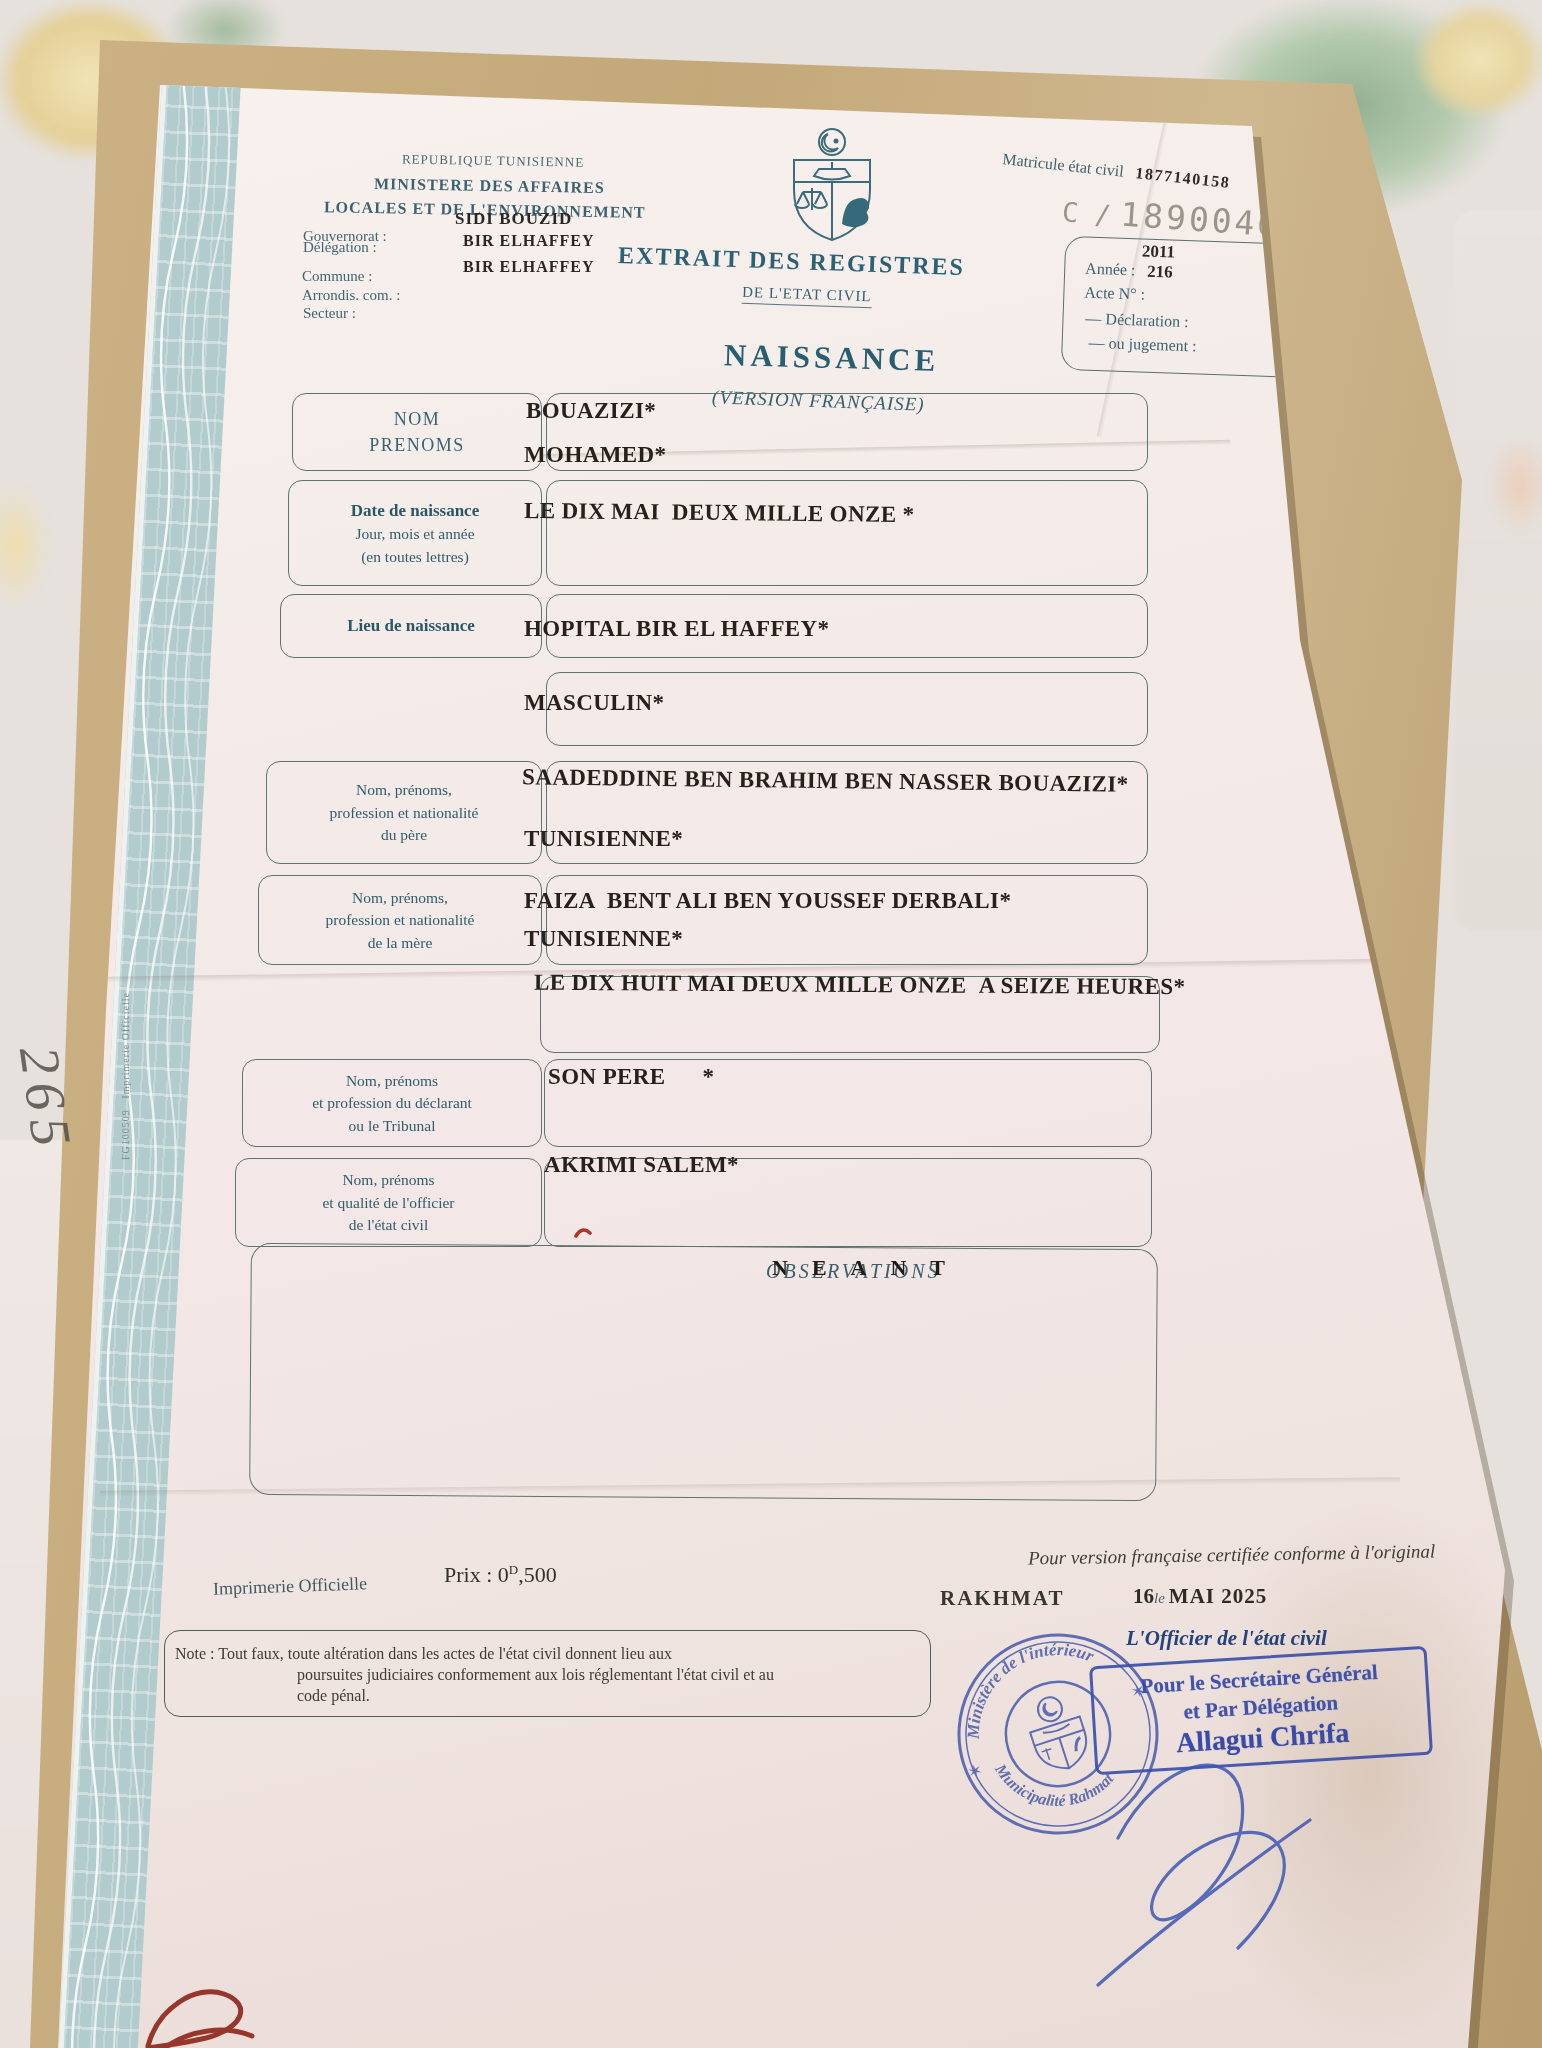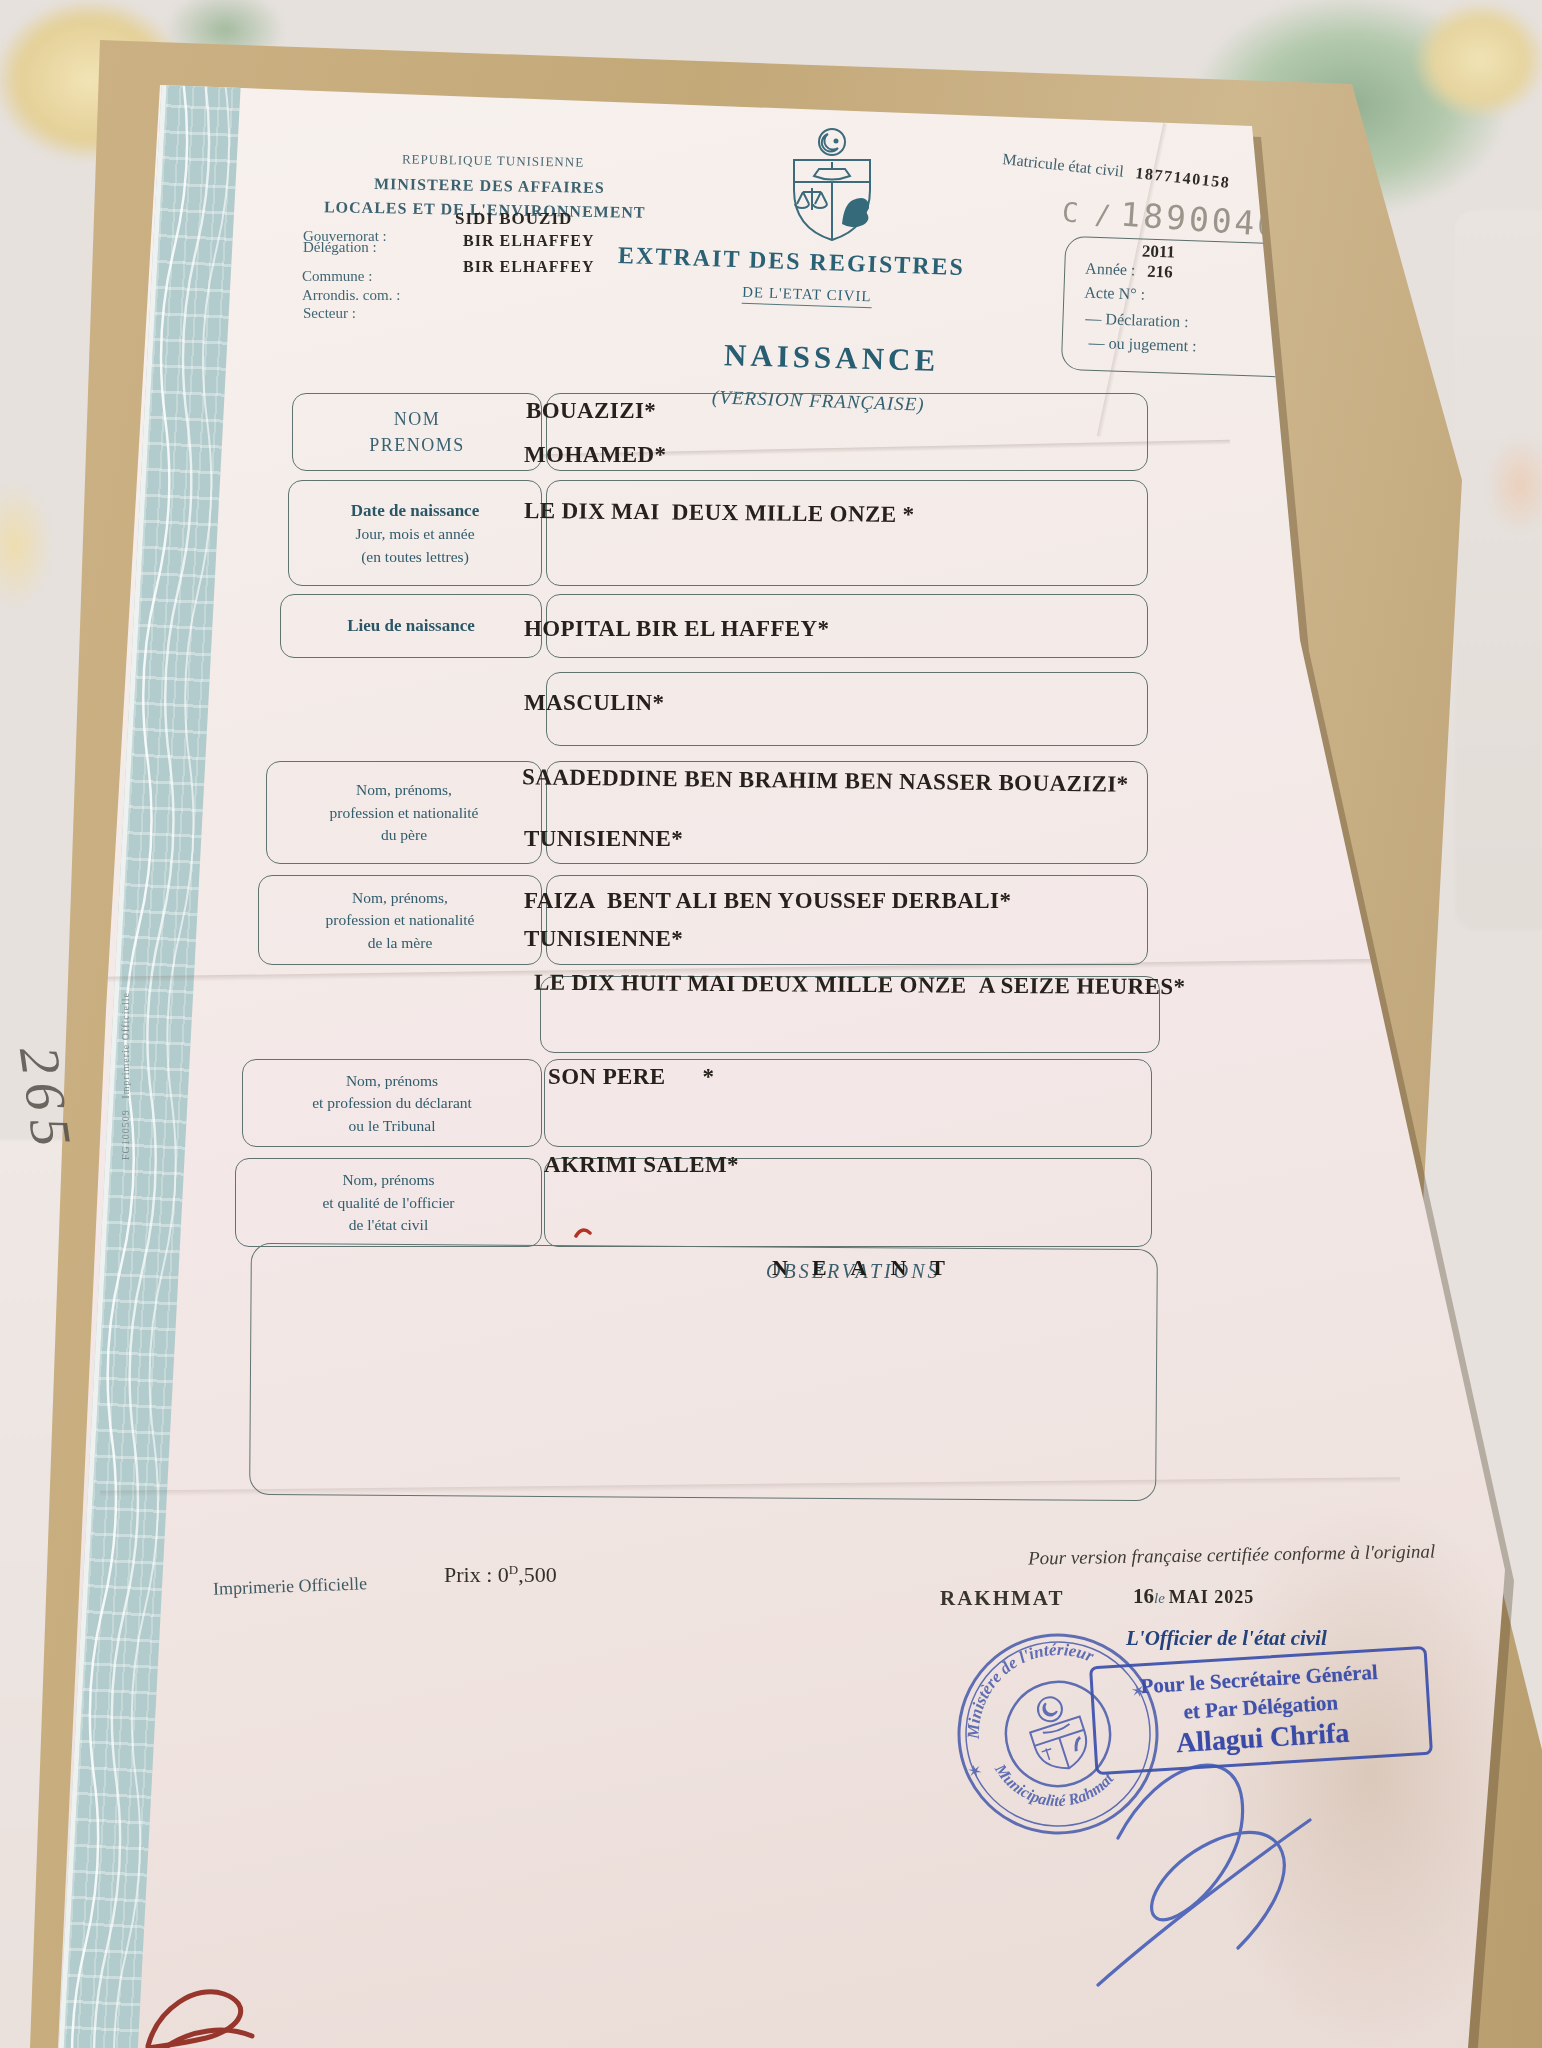--- a/index.html
+++ b/index.html
@@ -204,24 +204,29 @@
     </span>
 
     <span class="t" style="left:213px;top:1576px;font-size:18px;color:#3f5a62;transform:rotate(-2deg);">Imprimerie Officielle</span>
     <span class="t" style="left:444px;top:1562px;font-size:22px;color:#33302a;">
       <span>Prix : 0</span><sup style="font-size:13px;">D</sup><span>,500</span>
     </span>
     <span class="t" style="left:1028px;top:1544px;font-size:19px;font-style:italic;color:#3f3b36;transform:rotate(-1deg);">Pour version française certifiée conforme à l'original</span>
     <span class="t" style="left:940px;top:1586px;font-size:21px;font-weight:700;letter-spacing:2px;color:#38342f;">RAKHMAT</span>
     <span class="t" style="left:1133px;top:1584px;">
       <span style="font-size:21px;font-weight:700;color:#2e2a24;">16</span><span style="font-size:15px;font-style:italic;color:#4a5f68;margin-top:12px;">le</span>
-      <span style="font-size:18px;font-weight:700;letter-spacing:1px;color:#2e2a24;">MAI 2025</span>
+      <span style="font-size:21px;font-weight:700;letter-spacing:1px;color:#2e2a24;">MAI 2025</span>
     </span>
     <span class="t" style="left:1126px;top:1626px;font-size:21px;font-weight:700;font-style:italic;color:#24427c;">L'Officier de l'état civil</span>
 
+    <div class="abs" style="left:164px;top:1630px;width:765px;height:85px;border:1.6px solid #4e5e5c;border-radius:16px;">
+      <span class="t" style="left:10px;top:14px;font-size:16px;color:#3e3a35;">Note : Tout faux, toute altération dans les actes de l'état civil donnent lieu aux</span>
+      <span class="t" style="left:132px;top:35px;font-size:16px;color:#3e3a35;">poursuites judiciaires conformement aux lois réglementant l'état civil et au</span>
+      <span class="t" style="left:132px;top:56px;font-size:16px;color:#3e3a35;">code pénal.</span>
+    </div>
 
     <svg class="seal" style="left:952px;top:1628px;transform:rotate(-18deg);" width="212" height="212" viewBox="0 0 212 212">
       <defs>
         <path id="sealTop" d="M27,106 A79,79 0 1 1 185,106"></path>
         <path id="sealBot" d="M34,106 A72,72 0 0 0 178,106"></path>
       </defs>
       <g stroke="#4054aa" fill="none">
         <circle cx="106" cy="106" r="99" stroke-width="3"></circle>
         <circle cx="106" cy="106" r="92" stroke-width="1.5"></circle>
         <circle cx="106" cy="106" r="52" stroke-width="2.5"></circle>

